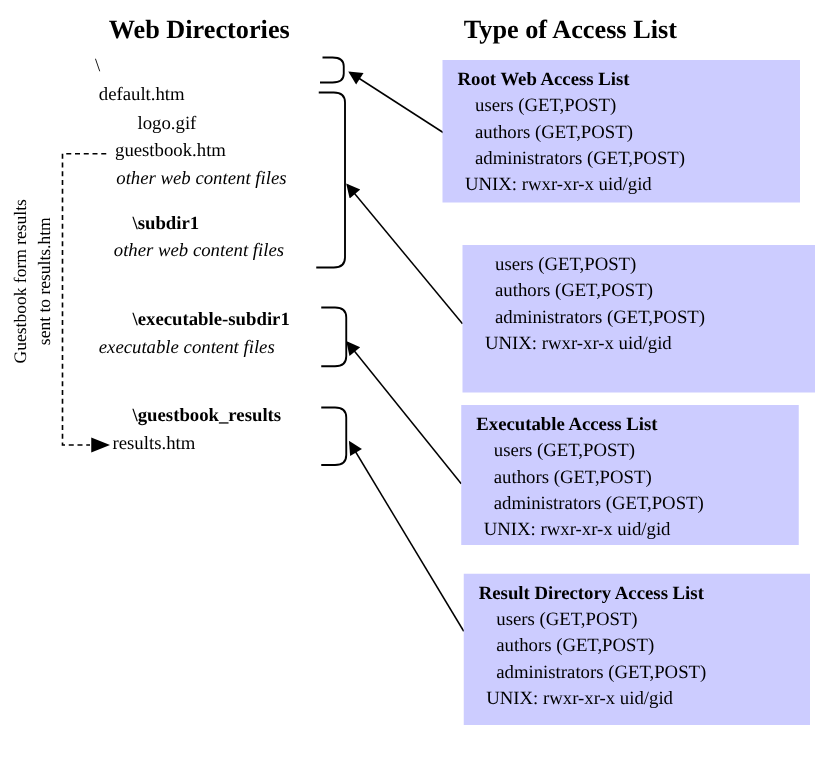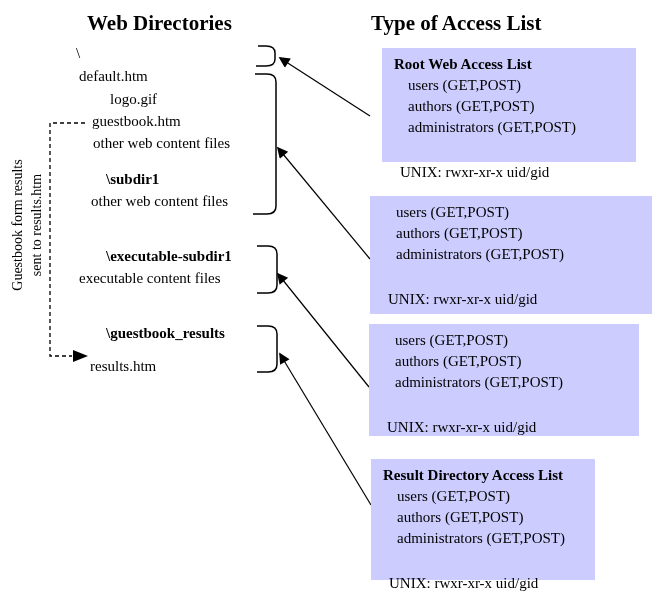--- a/index.html
+++ b/index.html
@@ -19,55 +19,55 @@
     white-space:nowrap;
   }
   .h-left{left:87px;top:11px;}
   .h-right{left:371px;top:11px;}
   .trow{
     position:absolute;
     font-size:15px;line-height:17px;
     white-space:nowrap;
   }
   .trow.bold{font-weight:bold;margin-left:30px;}
-  .trow.italic{}
+  .trow.italic{font-style:italic;}
   .r0{left:76px;top:45px;}
   .r1{left:79px;top:68px;}
   .r2{left:90px;top:91px;margin-left:20px;}
   .r3{left:92px;top:113px;}
   .r4{left:93px;top:135px;}
   .r5{left:76px;top:171px;}
   .r6{left:91px;top:193px;}
   .r7{left:76px;top:248px;}
   .r8{left:79px;top:270px;}
   .r9{left:76px;top:325px;}
-  .r10{left:90px;top:358px;text-align:center;}
+  .r10{left:90px;top:347px;text-align:center;}
   .side-note{
     position:absolute;
     left:-77px;top:205px;
     width:210px;height:40px;
     transform:rotate(-90deg);
     text-align:center;
     font-size:14px;line-height:19px;
     white-space:nowrap;
   }
   .abox{
     position:absolute;
     background:var(--box-bg);
     font-size:15px;
     padding-top:6px;
     box-sizing:border-box;
   }
-  #box1{left:382px;top:48px;width:254px;height:114px;}
+  #box1{left:354px;top:48px;width:286px;height:114px;}
   #box2{left:370px;top:196px;width:282px;height:118px;}
   #box3{left:369px;top:324px;width:270px;height:112px;}
-  #box4{left:371px;top:459px;width:224px;height:121px;}
+  #box4{left:371px;top:459px;width:277px;height:121px;}
   .abox-title{font-weight:bold;padding-left:12px;line-height:21px;white-space:nowrap;}
   .abox-line{padding-left:26px;line-height:21px;white-space:nowrap;}
-  .abox-line.unix{padding-left:18px;margin-top:24px;}
+  .abox-line.unix{padding-left:18px;}
 </style>
 </head>
 <body>
 
 <div class="stage" style="--box-bg: #ccccff;">
 
   <svg class="overlay" width="664" height="609" viewBox="0 0 664 609" xmlns="http://www.w3.org/2000/svg">
     <defs>
       <marker id="ah" viewBox="0 0 10 10" refX="8.5" refY="5" markerWidth="13" markerHeight="11" orient="auto" markerUnits="userSpaceOnUse">
         <path d="M0,0 L10,5 L0,10 z" fill="#000"></path>
@@ -117,20 +117,21 @@
   </div>
 
   <div class="abox" id="box2">
     <div class="abox-line">users (GET,POST)</div>
     <div class="abox-line">authors (GET,POST)</div>
     <div class="abox-line">administrators (GET,POST)</div>
     <div class="abox-line unix">UNIX: rwxr-xr-x uid/gid</div>
   </div>
 
   <div class="abox" id="box3">
+    <div class="abox-title">Executable Access List</div>
     <div class="abox-line">users (GET,POST)</div>
     <div class="abox-line">authors (GET,POST)</div>
     <div class="abox-line">administrators (GET,POST)</div>
     <div class="abox-line unix">UNIX: rwxr-xr-x uid/gid</div>
   </div>
 
   <div class="abox" id="box4">
     <div class="abox-title">Result Directory Access List</div>
     <div class="abox-line">users (GET,POST)</div>
     <div class="abox-line">authors (GET,POST)</div>

